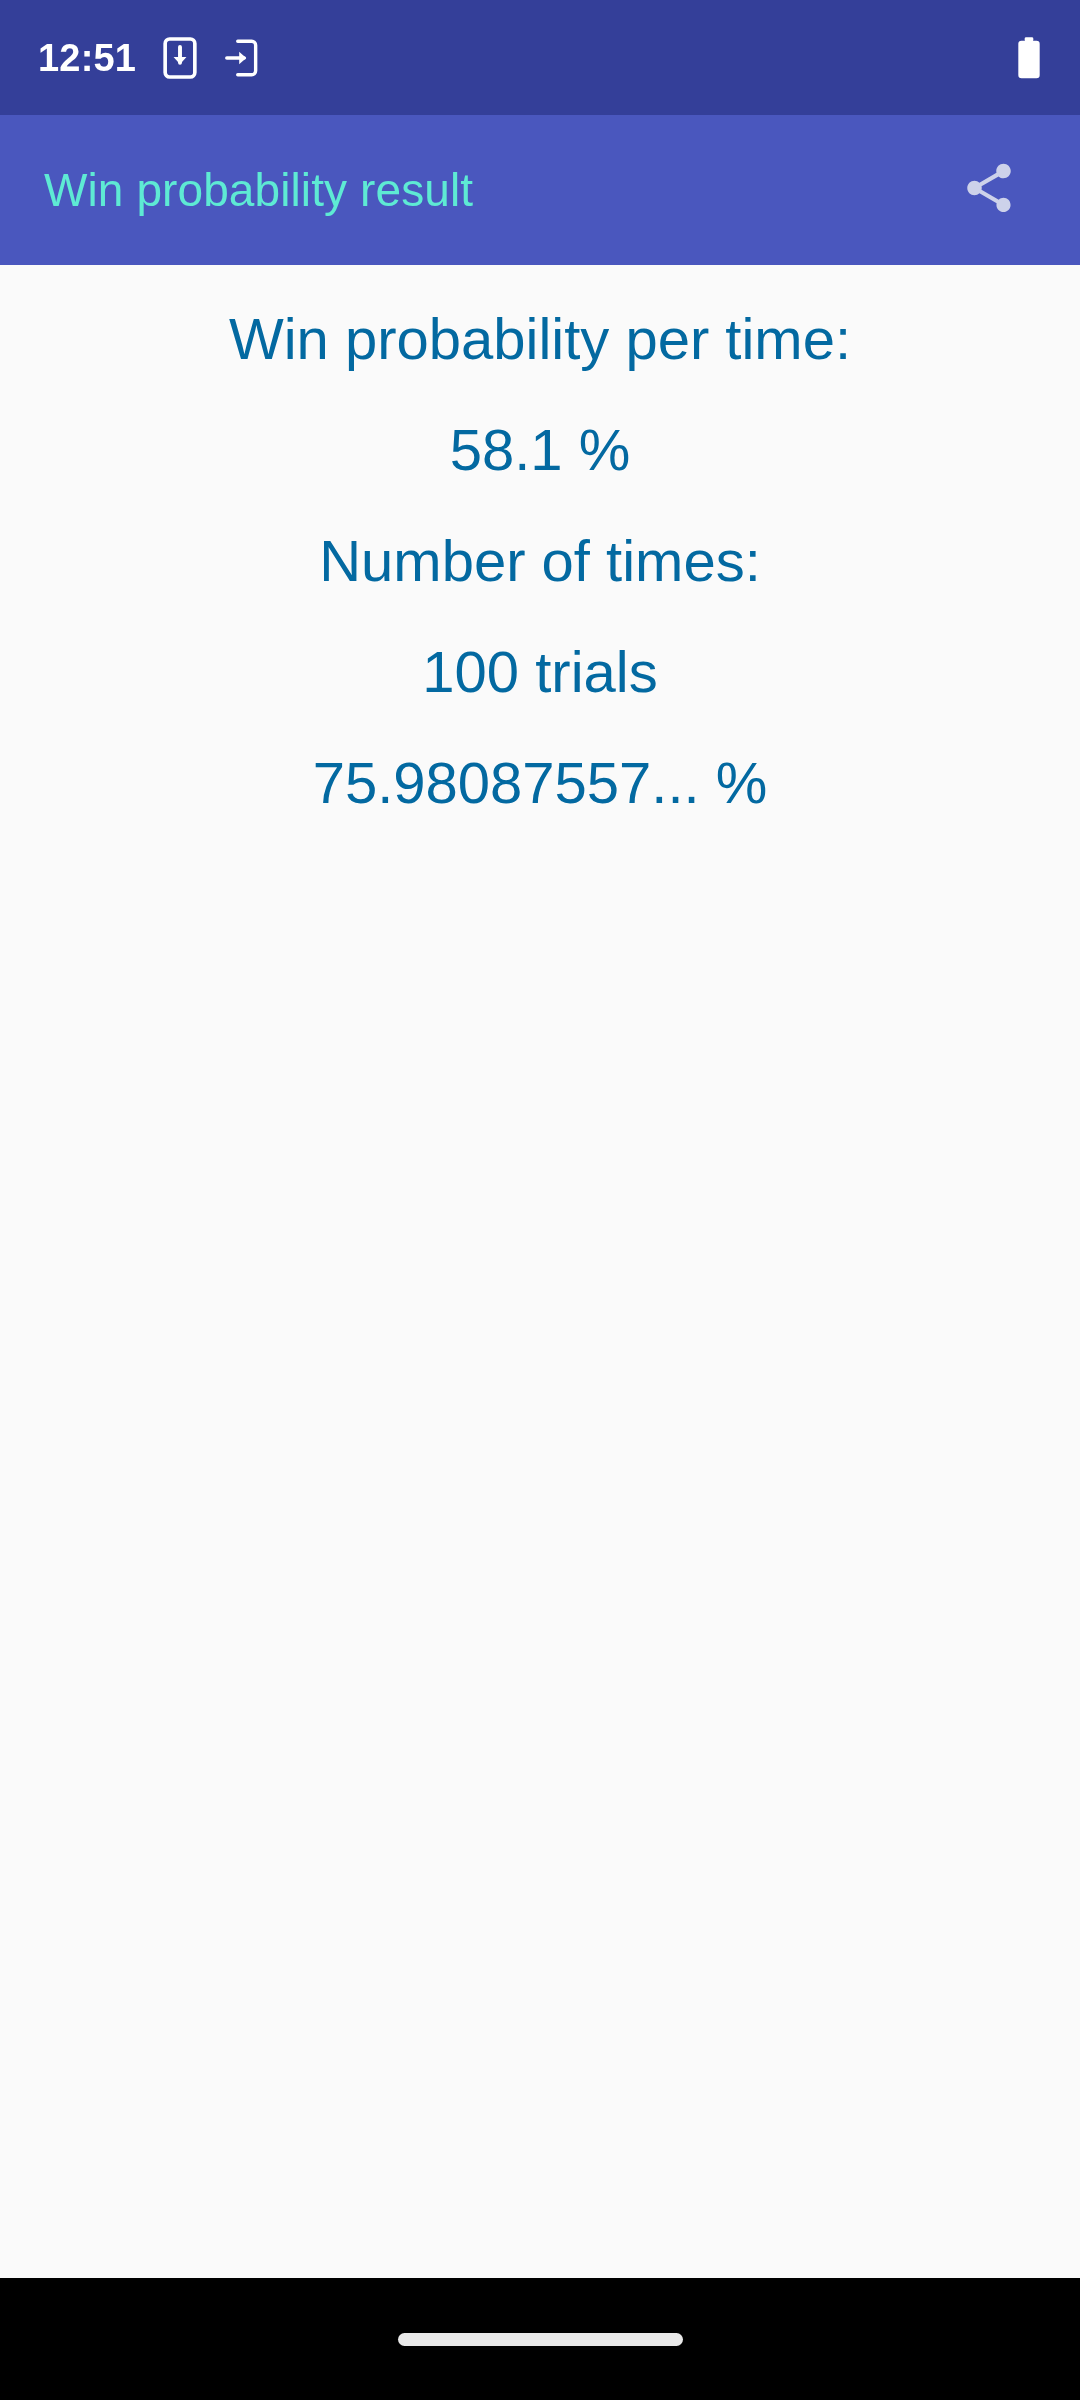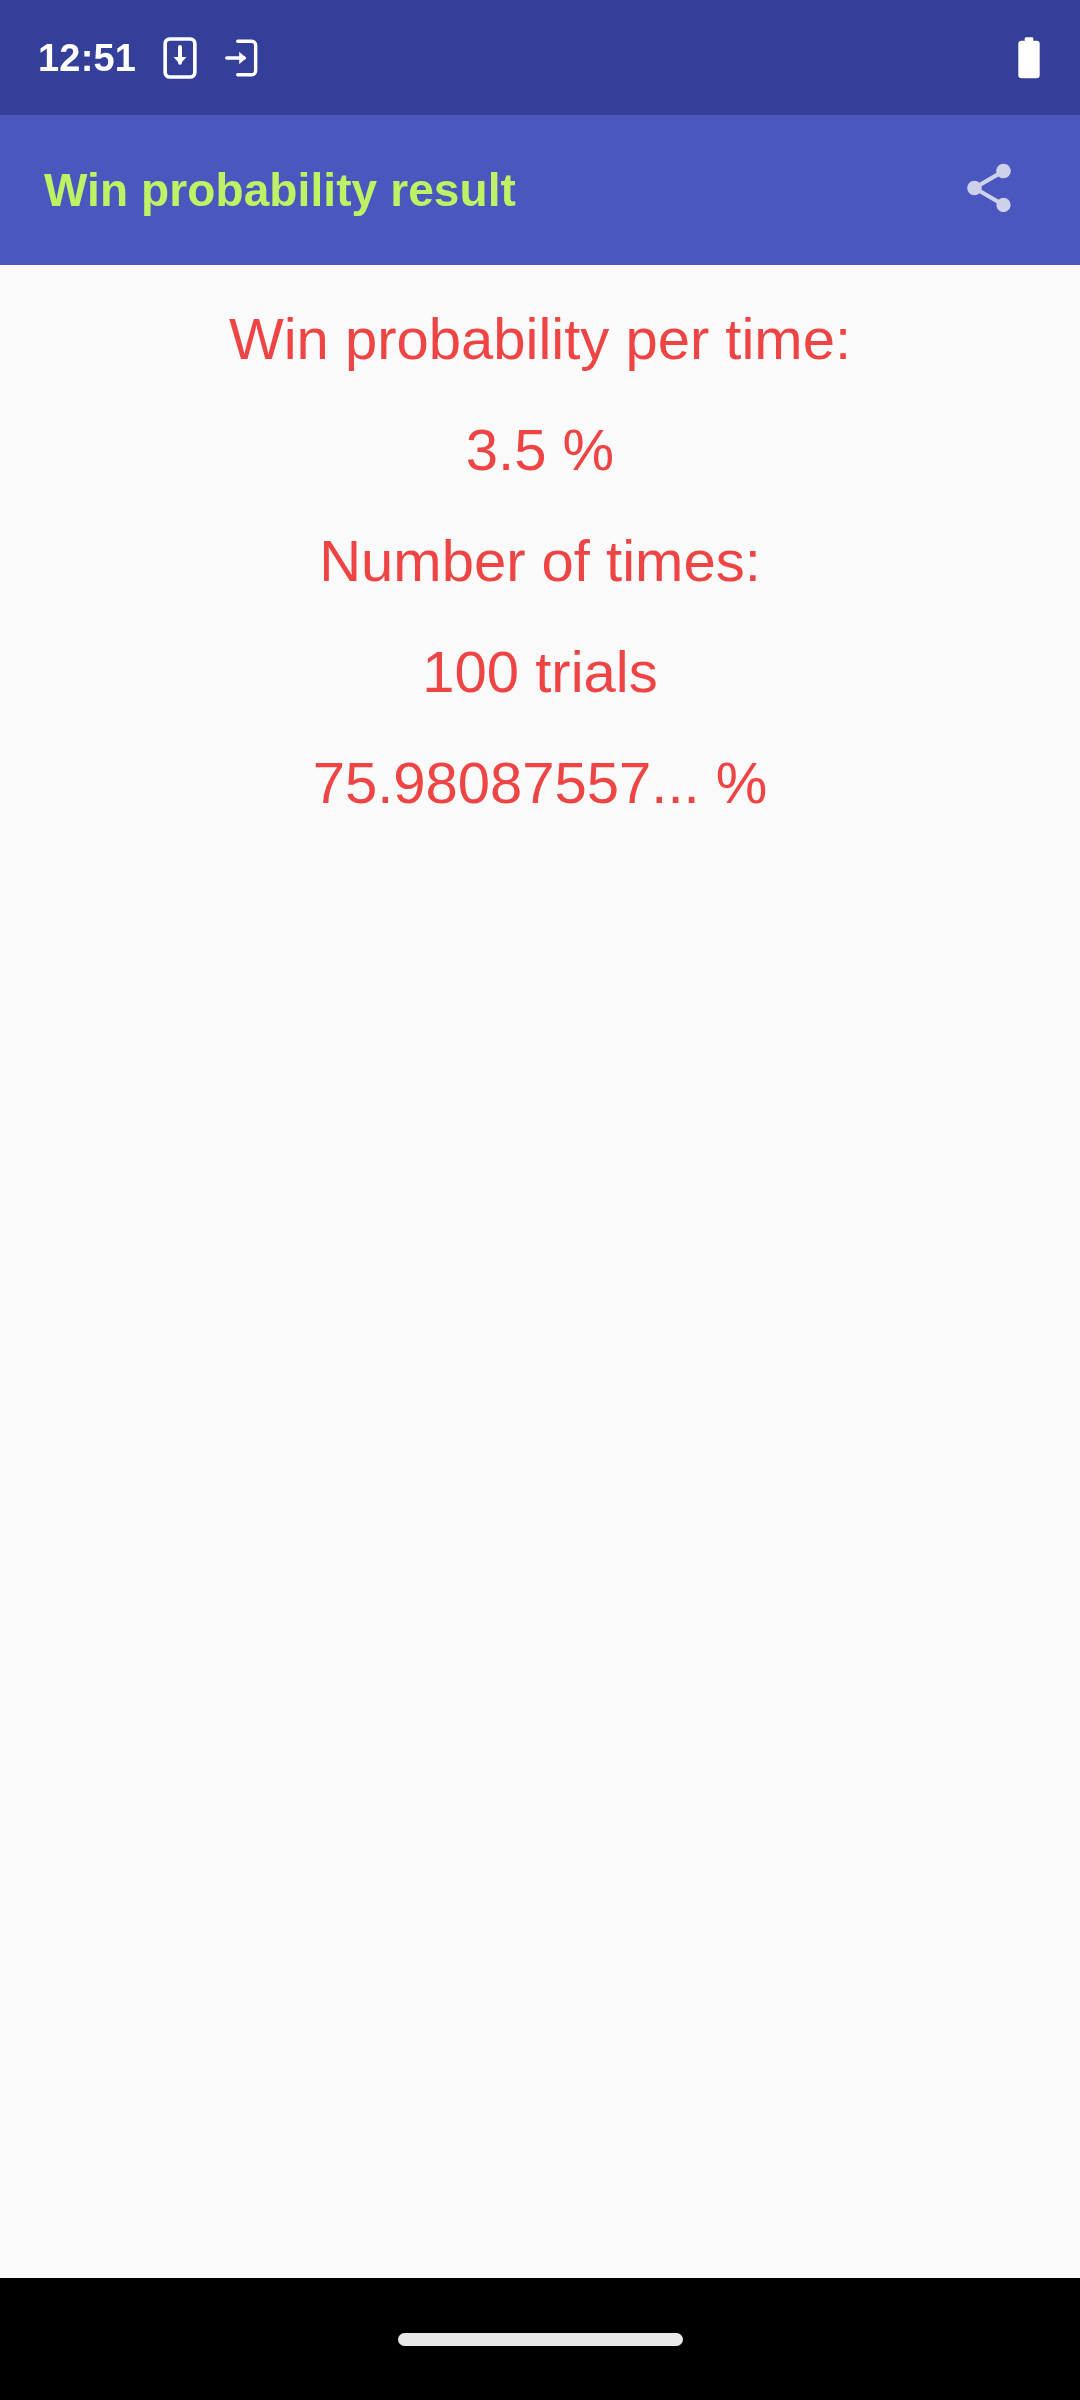--- a/index.html
+++ b/index.html
@@ -62,23 +62,23 @@
     height: 150px;
     flex: 0 0 150px;
     background: #4A57BE;
     display: flex;
     align-items: center;
     justify-content: space-between;
     padding: 0 36px 0 44px;
     box-sizing: border-box;
   }
   .app-bar-title {
-    color: #bef264;
+    color: #5eead4;
     font-size: 46px;
-    font-weight: bold;
+    font-weight: normal;
     letter-spacing: 0.1px;
     line-height: 1.1;
     white-space: nowrap;
   }
   .share-button {
     width: 110px;
     height: 110px;
     display: flex;
     align-items: center;
     justify-content: center;
@@ -91,21 +91,21 @@
     background: #FAFAFA;
     display: flex;
     flex-direction: column;
     align-items: center;
     padding-top: 18px;
     box-sizing: border-box;
   }
   .result-line {
     width: 100%;
     text-align: center;
-    color: #ef4444;
+    color: #0369a1;
     font-size: 58px;
     line-height: 111px;
     font-weight: normal;
     white-space: nowrap;
   }
 
   
   .nav-bar {
     height: 122px;
     flex: 0 0 122px;
@@ -170,21 +170,21 @@
                    l7.12 4.16c-0.05 0.21-0.08 0.43-0.08 0.65c0 1.61 1.31 2.92 2.92 2.92
                    s2.92-1.31 2.92-2.92s-1.31-2.92-2.92-2.92z" fill="#CDD2EA"></path>
         </svg>
       </span>
     </div>
   </div>
 
   <div class="content">
     <div class="result-line">Win probability per time:</div>
 
-    <div class="result-line">3.5 %</div>
+    <div class="result-line">58.1 %</div>
 
     <div class="result-line">Number of times:</div>
 
     <div class="result-line">100 trials</div>
 
 
     <div class="result-line">75.98087557... %</div>
   </div>
 
   <div class="nav-bar">

